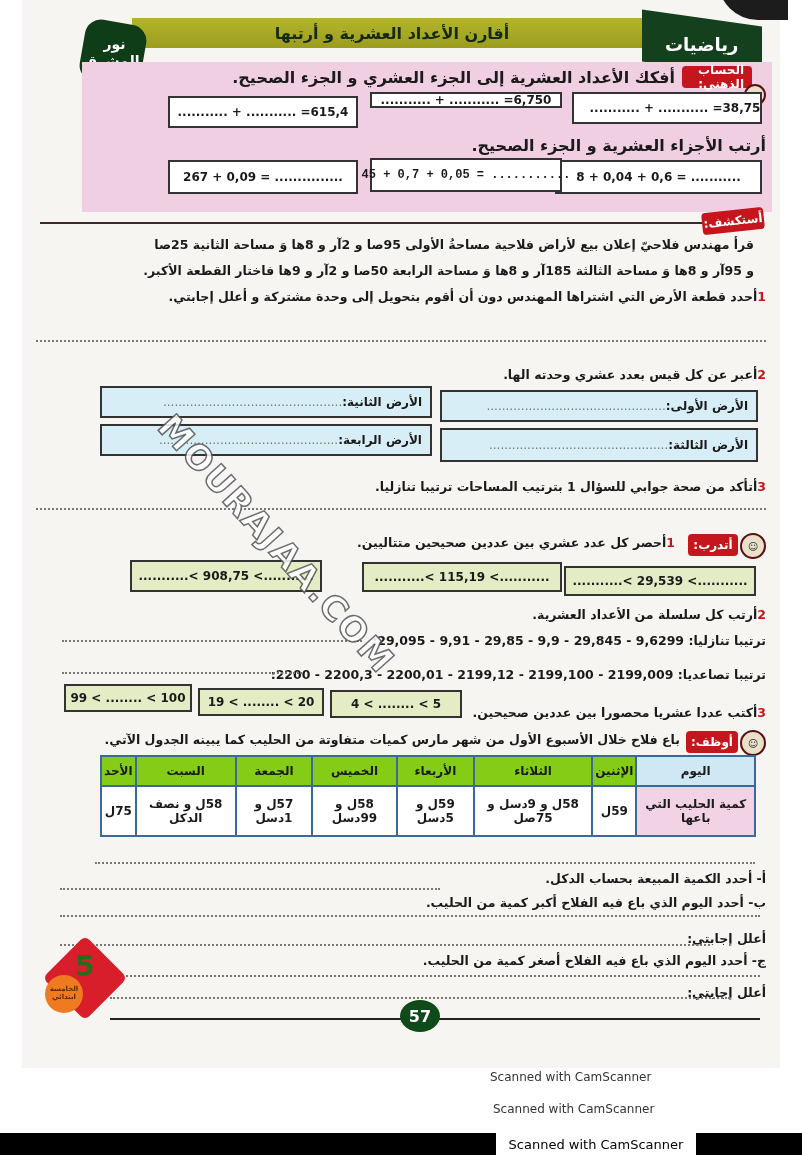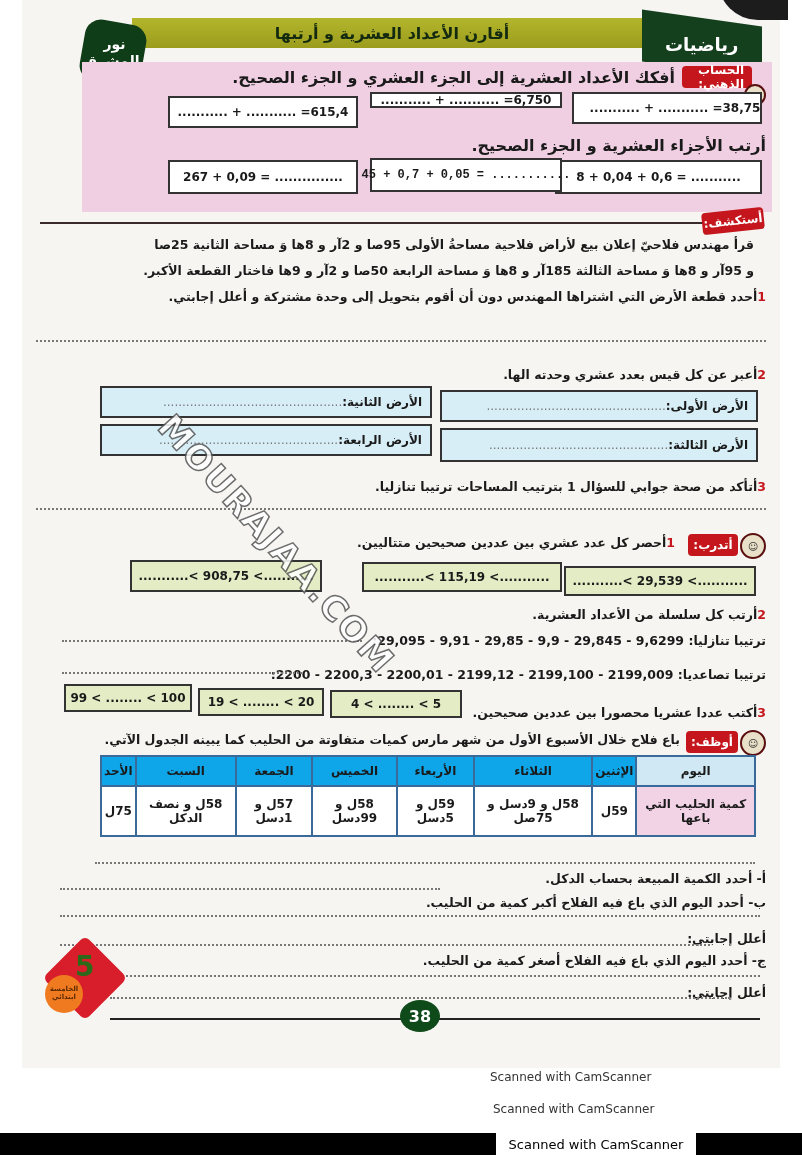--- a/index.html
+++ b/index.html
@@ -67,21 +67,21 @@
   }
   .para { position: absolute; font-size: 12.5px; font-weight: bold; line-height: 26px; direction: rtl; text-align: right; white-space: nowrap; }
   .num-q { color: #c4161c; font-weight: bold; }
   table.milk {
     position: absolute; left: 100px; top: 755px; width: 656px; border-collapse: collapse;
     direction: rtl; font-size: 12px; font-weight: bold;
   }
   table.milk th, table.milk td {
     border: 2px solid #3a6a9a; text-align: center; padding: 2px;
   }
-  table.milk th { background: #0ea5e9; height: 30px; }
+  table.milk th { background: #84cc16; height: 30px; }
   table.milk td { background: #ffffff; height: 50px; }
   table.milk td.rowhead, table.milk th.rowhead { background: #f2d3e6; }
   table.milk th.rowhead { background: #cfe8f3; }
   .page-num {
     position: absolute; left: 400px; top: 1000px; width: 40px; height: 32px;
     background: #0f4a1a; color: #fff; font-size: 16px; font-weight: bold;
     border-radius: 50%; display: flex; align-items: center; justify-content: center;
   }
   .grade-badge {
     position: absolute; left: 55px; top: 948px; width: 60px; height: 60px;
@@ -281,21 +281,21 @@
   <div class="para" style="right:36px; top:926px;">أعلل إجابتي:</div>
   <div class="dotline" style="left:60px; top:944px; width:650px;"></div>
   <div class="para" style="right:36px; top:948px;">ج- أحدد اليوم الذي باع فيه الفلاح أصغر كمية من الحليب.</div>
   <div class="dotline" style="left:110px; top:975px; width:650px;"></div>
   <div class="para" style="right:36px; top:980px;">أعلل إجابتي:</div>
   <div class="dotline" style="left:110px; top:997px; width:620px;"></div>
 </div>
 
 <div class="rule-line" style="left:110px; top:1018px; width:650px; background:#222;"></div>
 <div class="page-num">
-  <span>38</span>
+  <span>57</span>
 </div>
 <div class="grade-badge"></div>
 <div class="grade-num">5</div>
 <div class="grade-mascot">
   <span>الخامسة ابتدائي</span>
 </div>
 
 <div class="watermark">MOURAJAA.COM</div>
 
 <div class="scan-text" style="left:490px; top:1070px;">Scanned with CamScanner</div>

